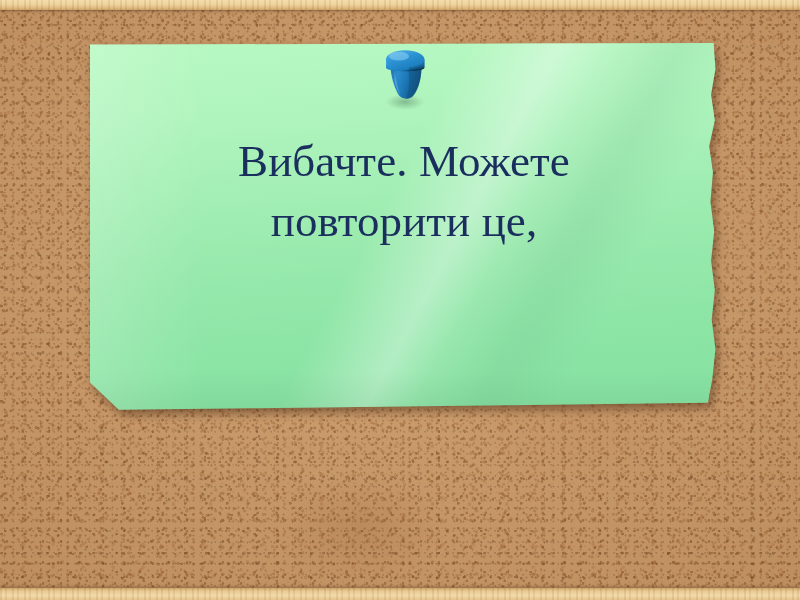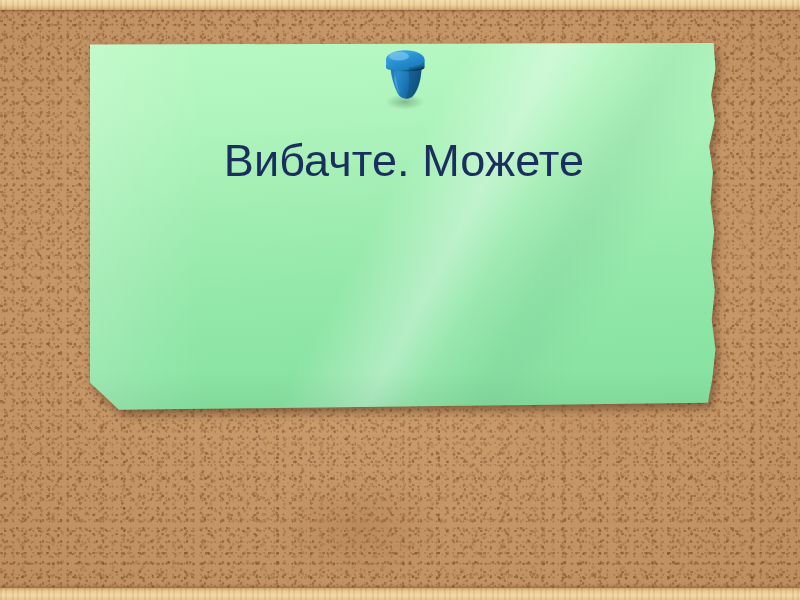--- a/index.html
+++ b/index.html
@@ -133,21 +133,21 @@
       98.9% 59%, 99.5% 67%, 99.0% 75%, 99.6% 83%,
       99.1% 91%, 98.4% 97.5%, 4.6% 99.4%, 0% 92%
     );
   }
 
   
   #message {
     position:absolute; left:0; right:0; top:88px;
     text-align:center;
     color:#1b2f5e;
-    font-family:Liberation Sans, sans-serif;
+    font-family:Liberation Serif, serif;
     font-size:45px;
     font-weight:400;
     line-height:60px;
     letter-spacing:.1px;
     z-index:5;
   }
   #message .line { display:block; white-space:nowrap; }
 
   
   #pushpin {
@@ -171,20 +171,21 @@
   <div class="woodgrain"></div>
 </div>
 
 <div id="note">
   <div class="paper"></div>
   <div class="crease"></div>
   <div class="sheen"></div>
 
   <div id="message">
     <span class="line">Вибачте. Можете</span>
+    <span class="line">повторити це,</span>
   </div>
 </div>
 
 <div id="pushpin">
   <svg width="62" height="70" viewBox="0 0 62 70" aria-hidden="true">
     <defs>
       <radialGradient id="pinShadow" cx="50%" cy="50%" r="50%">
         <stop offset="0%" stop-color="#3e6b4e" stop-opacity=".42"></stop>
         <stop offset="60%" stop-color="#4d7a5c" stop-opacity=".18"></stop>
         <stop offset="100%" stop-color="#5a8a68" stop-opacity="0"></stop>

